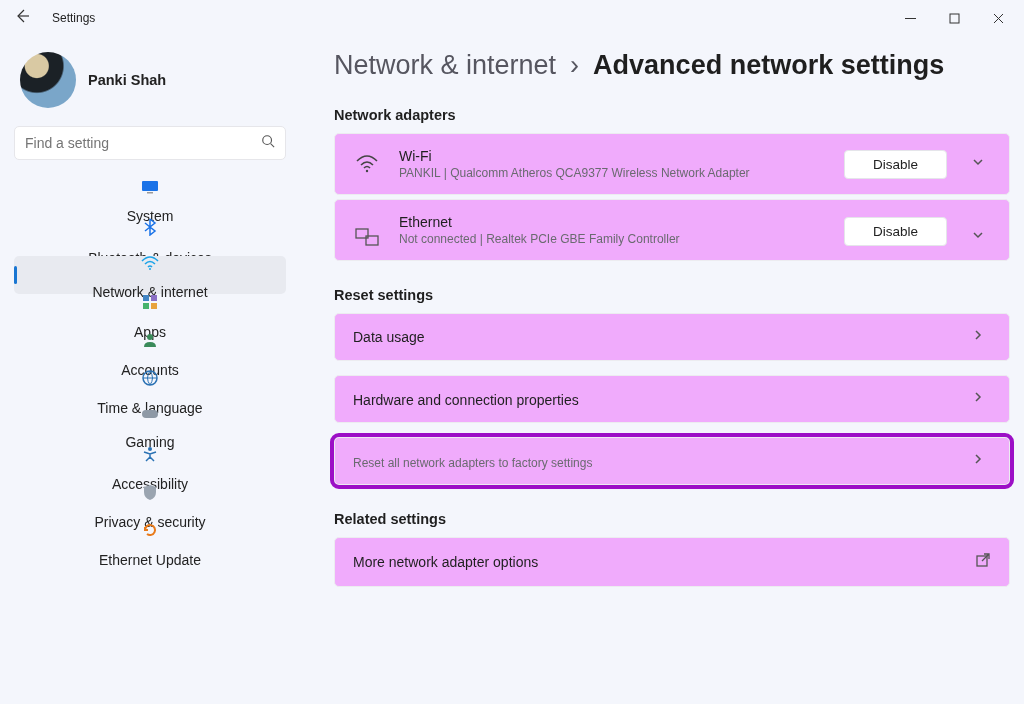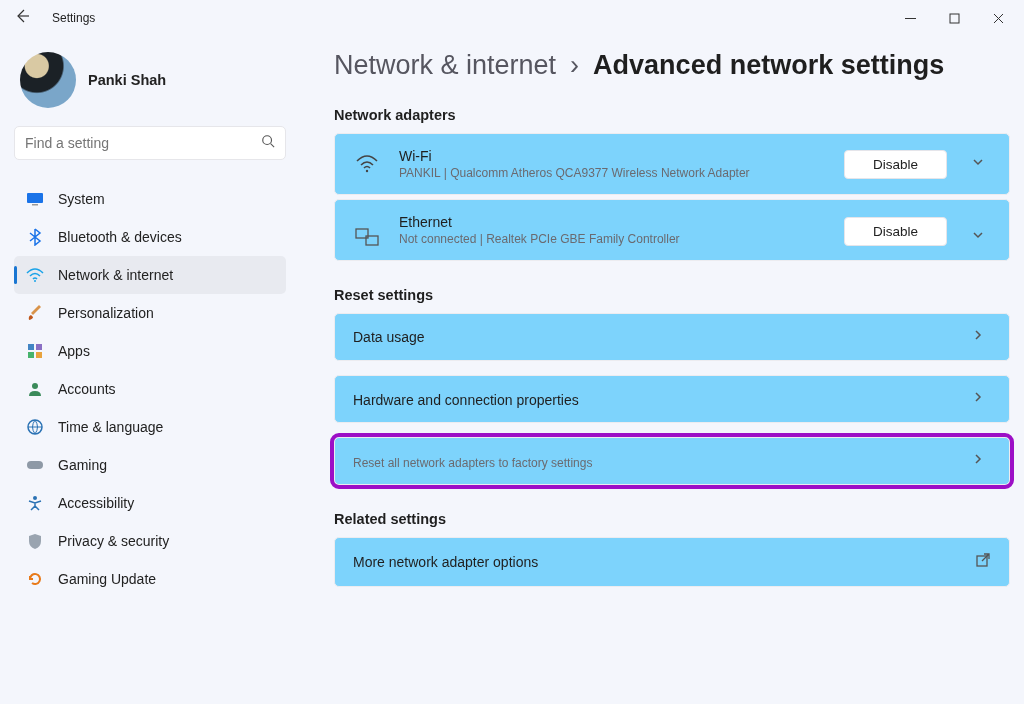--- a/index.html
+++ b/index.html
@@ -24,29 +24,29 @@
 .winbtn svg { width:11px; height:11px; }
 .container { display: flex; height: calc(100% - 36px); }
 .sidebar { width: 300px; padding: 10px 14px 0 14px; }
 .profile { display:flex; align-items:center; gap:12px; padding: 6px 6px 18px 6px; }
 .avatar { width:56px; height:56px; border-radius:50%; background: radial-gradient(circle at 30% 25%, #d9c9a3 0 20%, #1b2126 22% 45%, #7aa6c9 48% 100%); }
 .username { font-size:14.5px; font-weight:600; color:#222; }
 .searchbox { display:flex; align-items:center; background:#fff; border:1px solid #e6e6ea; border-radius:5px; height:34px; padding:0 10px; }
 .searchbox input { flex:1; border:0; outline:0; font-size:14px; color:#737373; background:transparent; }
 .searchbox .sicon { color:#555; }
 .nav { margin-top:20px; }
-.nav-item { display:flex; align-items:center; gap:14px; height:38px; padding:0 12px; border-radius:5px; font-size:14px; color:#222; cursor:pointer; position:relative; }
+.nav-item { display:flex; align-items:center; gap:14px; height:38px; padding:0 12px; border-radius:5px; font-size:14px; color:#222; cursor:pointer; position:relative;flex-direction:column; }
 .nav-item.active { background:#e8eaf0; }
 .nav-item.active::before { content:""; position:absolute; left:0; top:10px; bottom:10px; width:3px; background:#1976d2; border-radius:2px; }
 .nav-icon { width:18px; height:18px; display:flex; align-items:center; justify-content:center; }
 .main { flex:1; padding: 14px 14px 0 34px; overflow-y:auto; }
 .breadcrumb { display:flex; align-items:center; gap:14px; font-size:27px; color:#565660; }
 .breadcrumb .current { font-weight:600; color:#1f1f1f; }
 .section-title { font-size:14.5px; font-weight:600; margin:26px 0 10px 0; color:#1f1f1f; }
-.card { background:#7dd3fc; border:1px solid #ececf0; border-radius:5px; padding:14px 18px; display:flex; align-items:center; gap:18px; margin-bottom:4px; cursor:pointer; }
+.card { background:#f0abfc; border:1px solid #ececf0; border-radius:5px; padding:14px 18px; display:flex; align-items:center; gap:18px; margin-bottom:4px; cursor:pointer; }
 .card + .card { margin-top:4px;align-items:flex-end; }
 .card-icon { width:28px; color:#444; display:flex; align-items:center; justify-content:center; }
 .card-body { flex:1; }
 .card-title { font-size:14px; color:#1f1f1f; }
 .card-sub { font-size:12px; color:#6a6a70; margin-top:2px; }
 .dbtn { background:#fff; border:1px solid #e5e5ea; border-radius:4px; padding:6px 28px; font-size:13.5px; color:#222; cursor:pointer; }
 .chevron { color:#555; padding:0 6px; }
 .highlight { outline:4px solid #9c0fc6; border-radius:5px; }
 .openext { color:#444; }
 </style>
@@ -115,29 +115,20 @@
             <svg width="18" height="14" viewBox="0 0 18 14">
               <path d="M1 5 Q9 -3 17 5 M4 8 Q9 3 14 8 M7 11 Q9 9 11 11" stroke="#1aa3e8" stroke-width="1.6" fill="none"></path>
               <circle cx="9" cy="13" r="1" fill="#1aa3e8"></circle>
             </svg>
           </span>
         <span>Network &amp; internet</span>
       </div>
       <div class="nav-item">
         <span class="nav-icon">
             <svg width="16" height="16" viewBox="0 0 16 16">
-              <path d="M14 2 L6 10 L4 8 L12 0" fill="#d9934a"></path>
-              <path d="M4 10 Q1 11 2 15 Q6 14 6 12" fill="#c0571a"></path>
-            </svg>
-          </span>
-        <span>Personalization</span>
-      </div>
-      <div class="nav-item">
-        <span class="nav-icon">
-            <svg width="16" height="16" viewBox="0 0 16 16">
               <rect x="1" y="1" width="6" height="6" fill="#4285c4"></rect>
               <rect x="9" y="1" width="6" height="6" fill="#8a6fc4"></rect>
               <rect x="1" y="9" width="6" height="6" fill="#46b36c"></rect>
               <rect x="9" y="9" width="6" height="6" fill="#e8a33d"></rect>
             </svg>
           </span>
         <span>Apps</span>
       </div>
       <div class="nav-item">
         <span class="nav-icon">
@@ -182,21 +173,21 @@
           </span>
         <span>Privacy &amp; security</span>
       </div>
       <div class="nav-item">
         <span class="nav-icon">
             <svg width="16" height="16" viewBox="0 0 16 16">
               <path d="M3 8 A5 5 0 1 1 5 12" stroke="#e87a1a" stroke-width="2" fill="none"></path>
               <path d="M3 5 V8 H6" stroke="#e87a1a" stroke-width="2" fill="none"></path>
             </svg>
           </span>
-        <span>Gaming Update</span>
+        <span>Ethernet Update</span>
       </div>
     </div>
   </div>
 
   <div class="main">
     <div class="breadcrumb">
       <span>Network &amp; internet</span>
       <span>›</span>
       <span class="current">Advanced network settings</span>
     </div>

